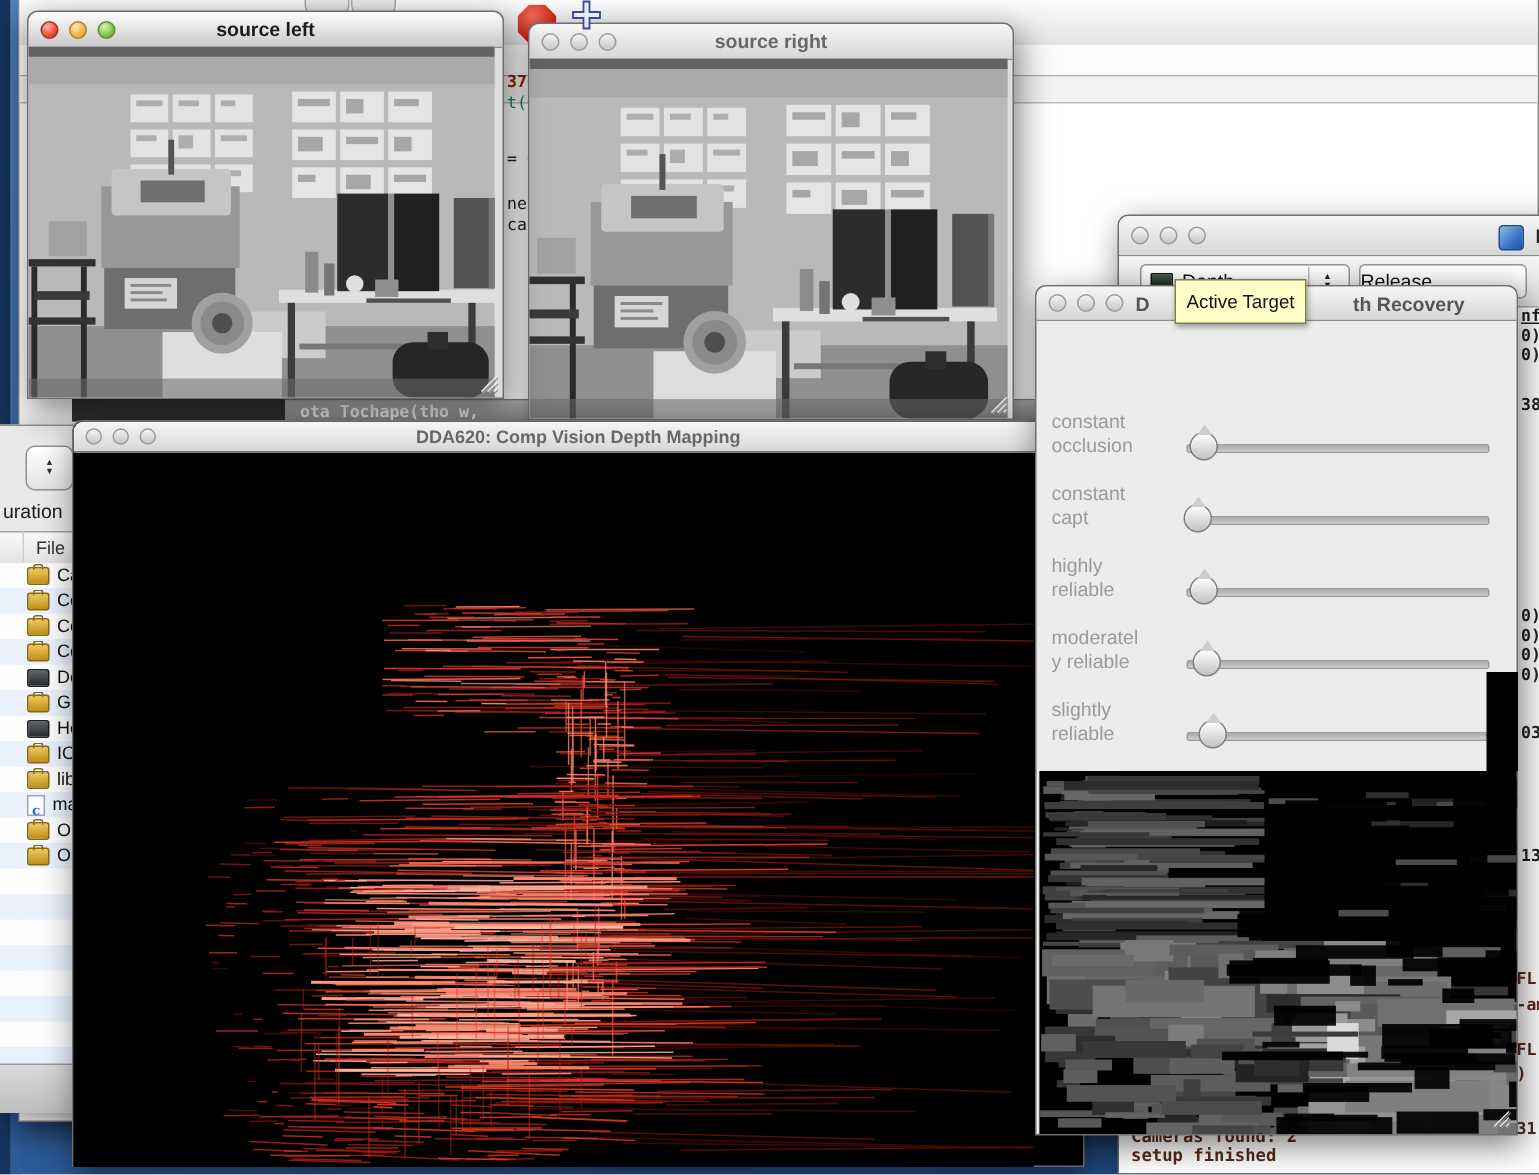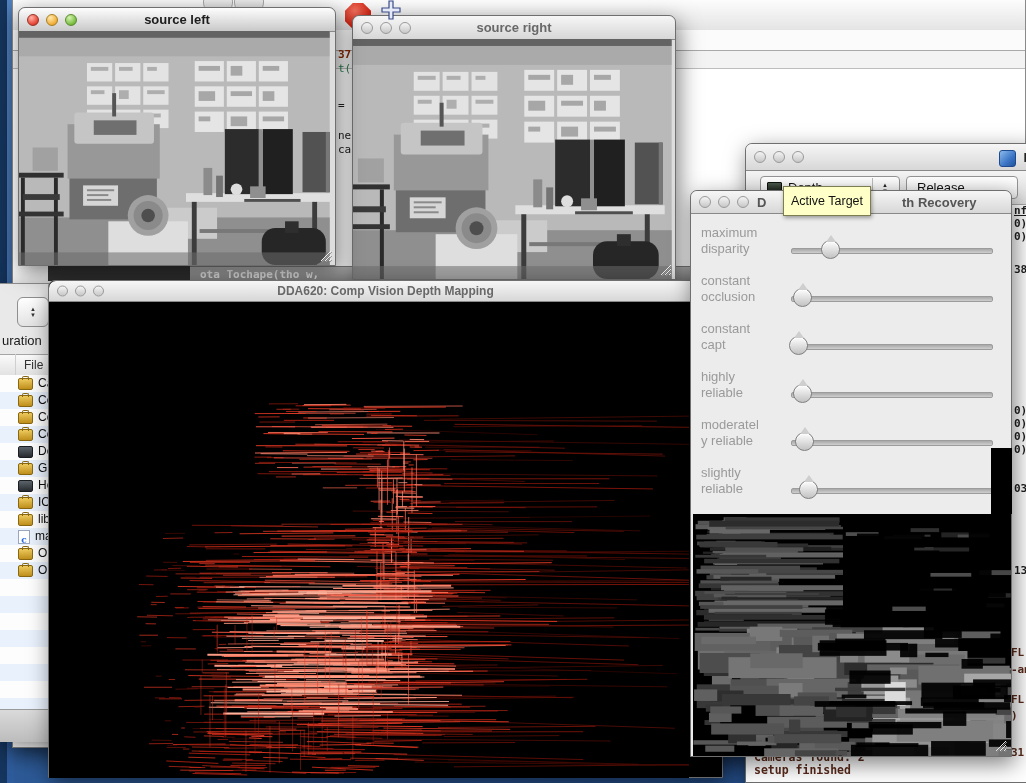--- a/index.html
+++ b/index.html
@@ -391,21 +391,21 @@
       <div id="xcode-doc-icon"></div>
       <div id="pr-proxy">D</div>
     </div>
     <div id="pr-toolbar">
       <div class="dropdown" id="dd-target">
         <span class="target-icon"></span>
         <span>Depth</span>
         <span class="dd-arrows"></span>
       </div>
       <div class="dropdown" id="dd-release">
-        <span style="margin-left:10px">Release</span>
+        <span style="">Release</span>
       </div>
     </div>
     <div id="pr-frags">
         <span class="rfrag mono u" style="top: 60px;">nfig</span>
         <span class="rfrag mono" style="top: 73px;">0)</span>
         <span class="rfrag mono" style="top: 86px;">0)</span>
         <span class="rfrag mono" style="top: 119px;">38</span>
         <span class="rfrag mono" style="top: 260px;">0)</span>
         <span class="rfrag mono" style="top: 273px;">0)</span>
         <span class="rfrag mono" style="top: 286px;">0)</span>
@@ -1425,28 +1425,20 @@
     <div class="tbar inactive" id="dr-tbar">
       <div class="lights">
         <div class="tl off"></div>
         <div class="tl off"></div>
         <div class="tl off"></div>
       </div>
       <div class="dr-title-part" style="left:66px">D</div>
       <div class="dr-title-part" style="left:211px">th Recovery</div>
     </div>
     <div id="slider-rows">
-        <div class="srow" style="top: 8px;">
-          <div class="slabel">
-            <div>maximum</div>
-            <div>disparity</div>
-          </div>
-          <div class="strack"></div>
-          <div class="sthumb" style="left: 130px;"></div>
-        </div>
         <div class="srow" style="top: 56px;">
           <div class="slabel">
             <div>constant</div>
             <div>occlusion</div>
           </div>
           <div class="strack"></div>
           <div class="sthumb" style="left: 102px;"></div>
         </div>
         <div class="srow" style="top: 104px;">
           <div class="slabel">

